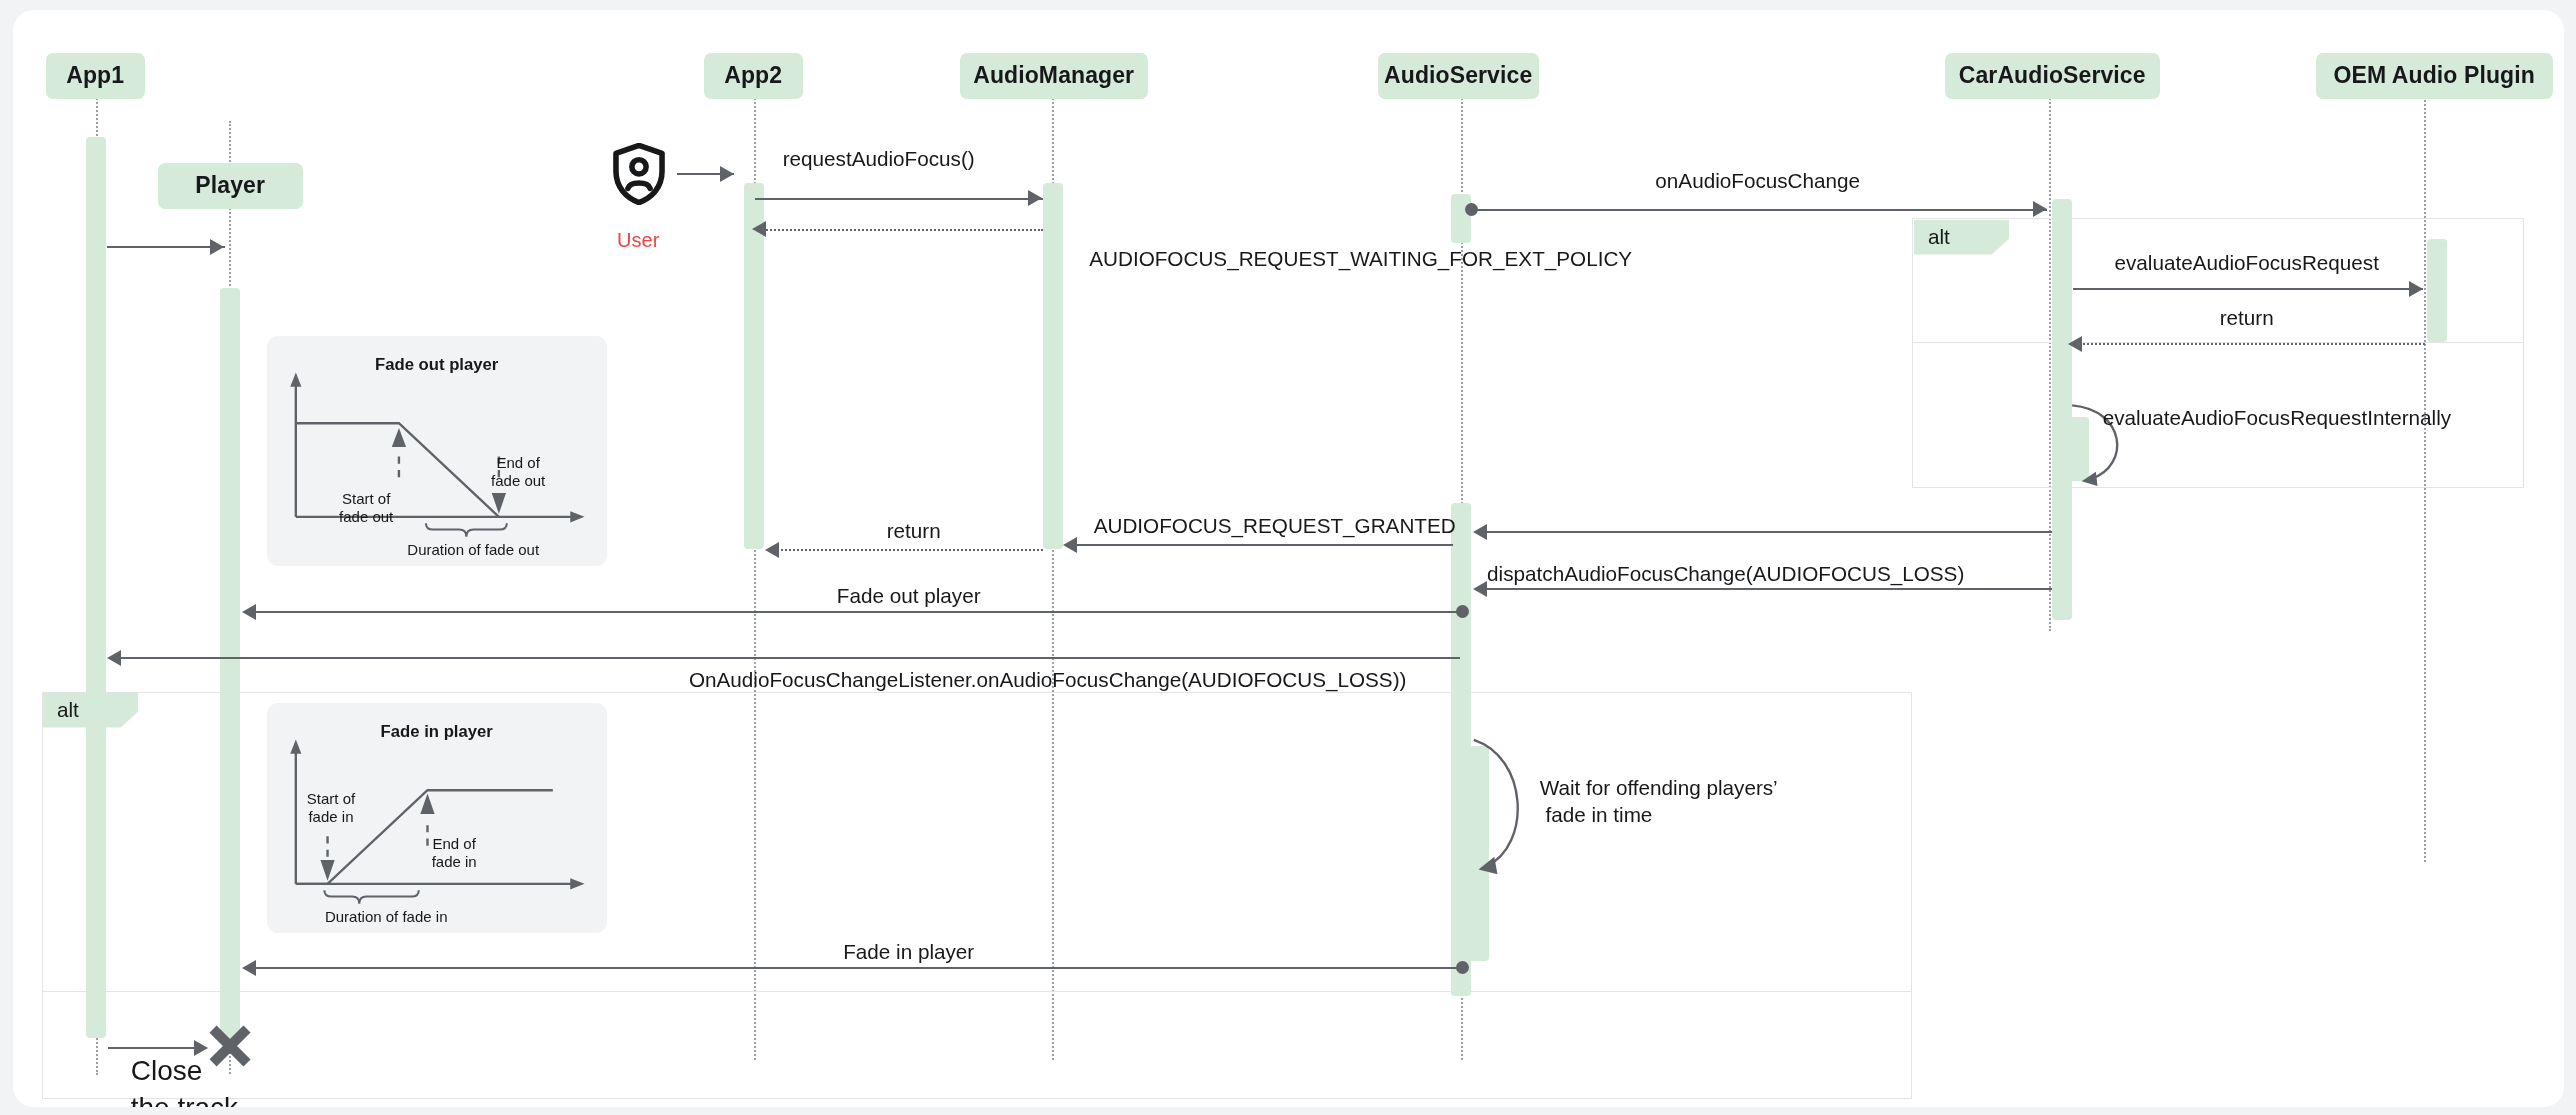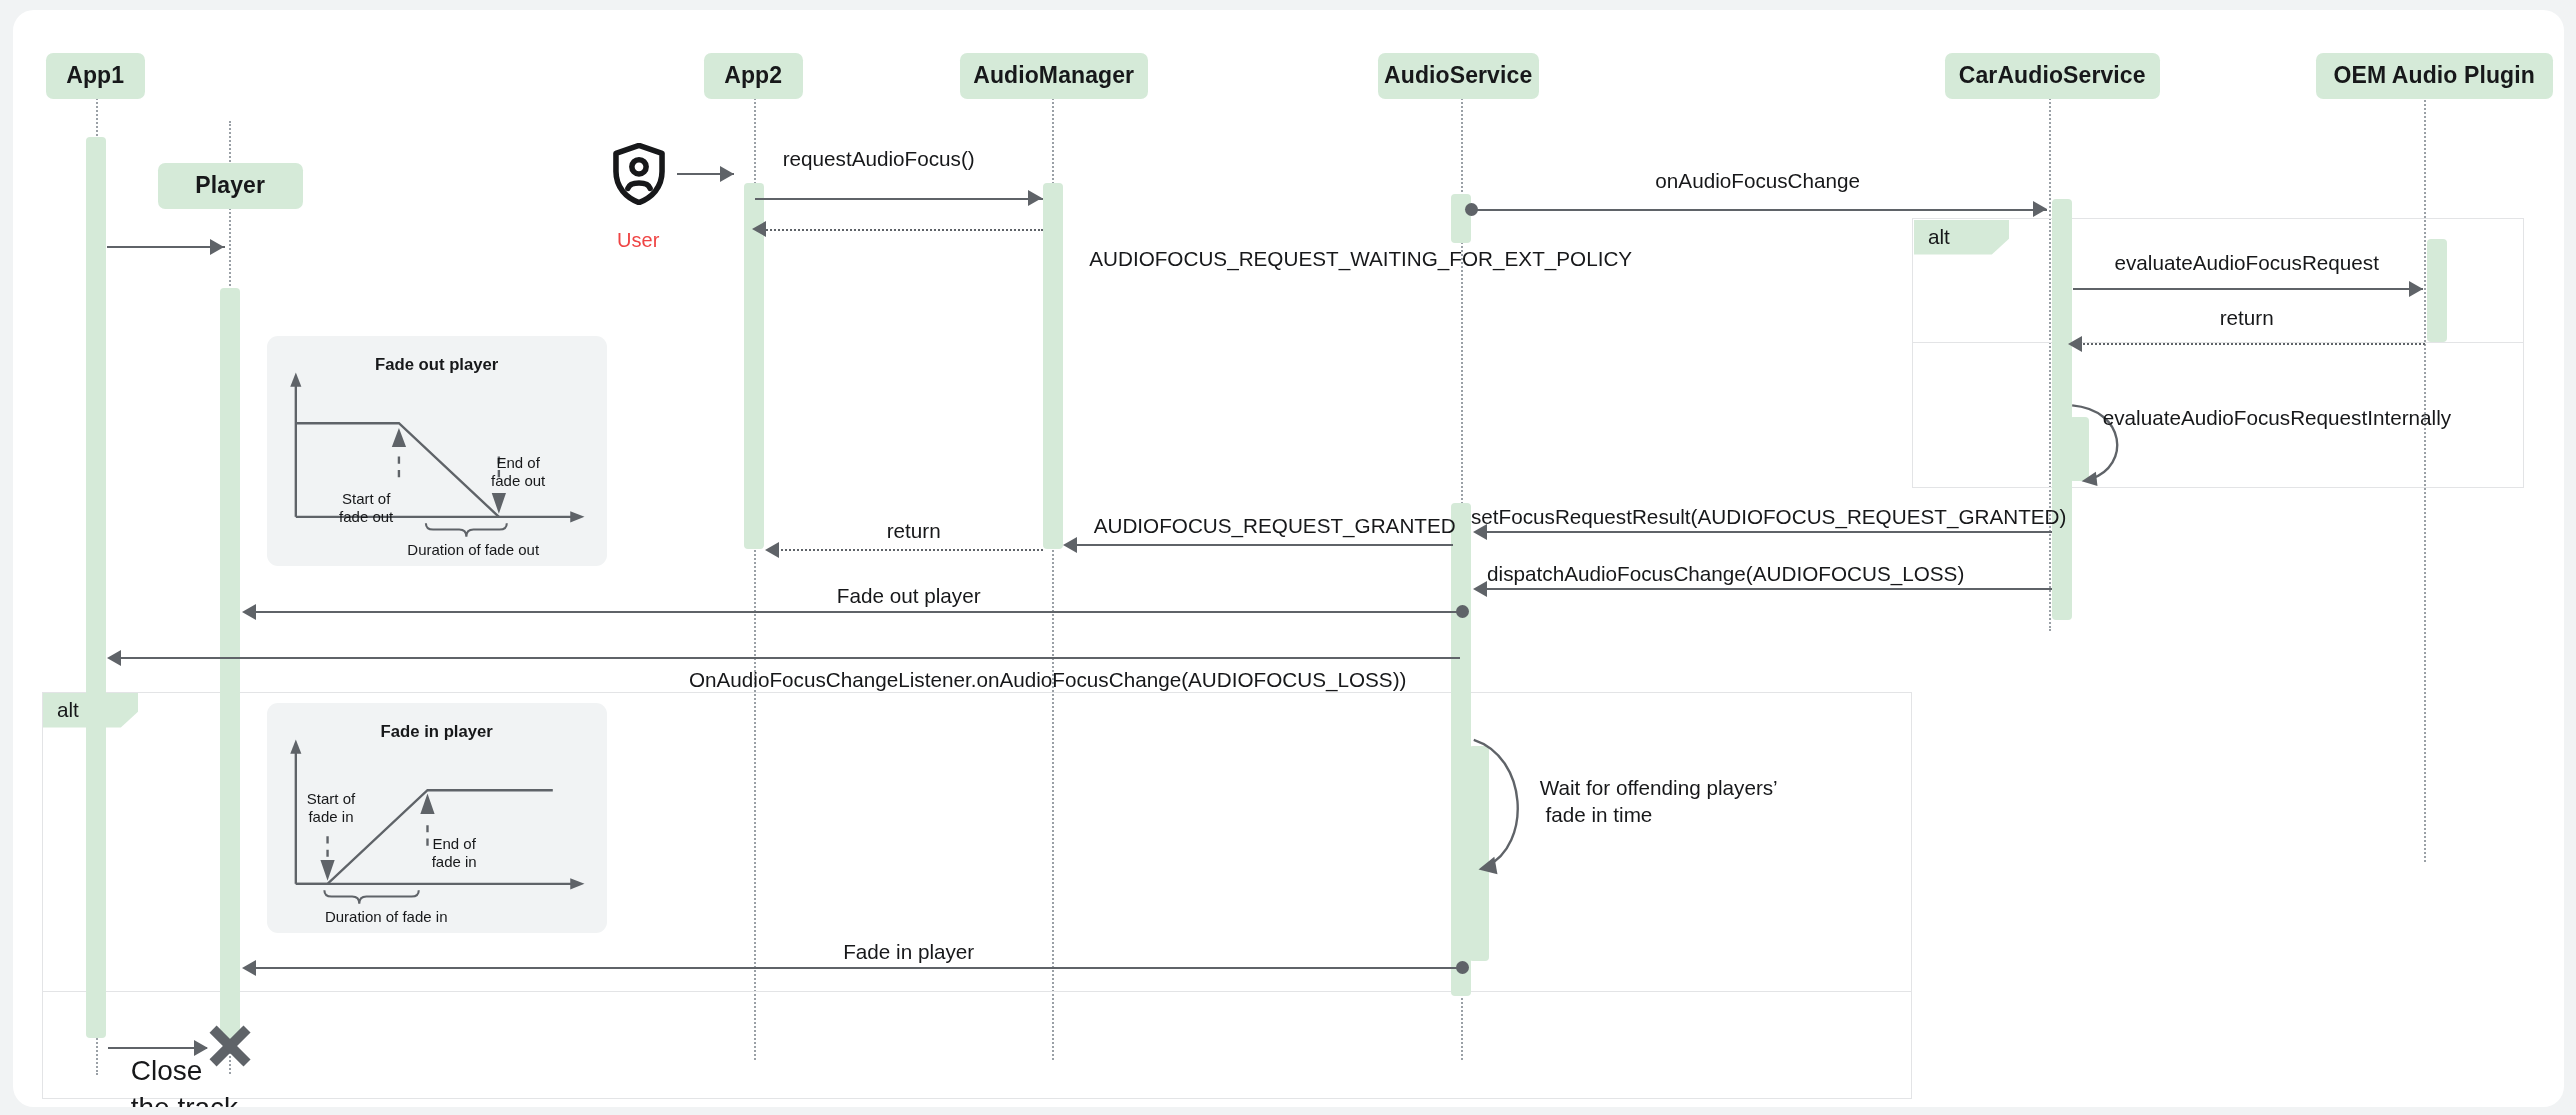--- a/index.html
+++ b/index.html
@@ -159,21 +159,20 @@
   <div class="msg-label c" style="left:2234px;top:296px;">return</div>
 
   <svg style="position:absolute;left:2056px;top:389px;width:87px;height:95px;" viewBox="0 0 110 120">
     <path d="M4 8 C72 14 78 84 28 101" fill="none" stroke="#5f6368" stroke-width="3"></path>
     <polygon points="34,92 16,104 36,110" fill="#5f6368"></polygon>
   </svg>
   <div class="msg-label" style="left:2090px;top:396px;">evaluateAudioFocusRequestInternally</div>
 
   <div class="msg-line" style="left:1472px;top:521px;width:567px;"></div>
   <div class="arrow-l" style="left:1460px;top:514px;"></div>
-  <div class="msg-label c" style="left:1756px;top:495px;">setFocusRequestResult(AUDIOFOCUS_REQUEST_GRANTED)</div>
 
   <div class="msg-line" style="left:1062px;top:534px;width:378px;"></div>
   <div class="arrow-l" style="left:1050px;top:527px;"></div>
   <div class="msg-label c" style="left:1262px;top:504px;">AUDIOFOCUS_REQUEST_GRANTED</div>
 
   <div class="msg-dot" style="left:763px;top:539px;width:267px;"></div>
   <div class="arrow-l" style="left:752px;top:532px;"></div>
   <div class="msg-label c" style="left:901px;top:509px;">return</div>
 
   <div class="msg-line" style="left:1472px;top:578px;width:567px;"></div>

